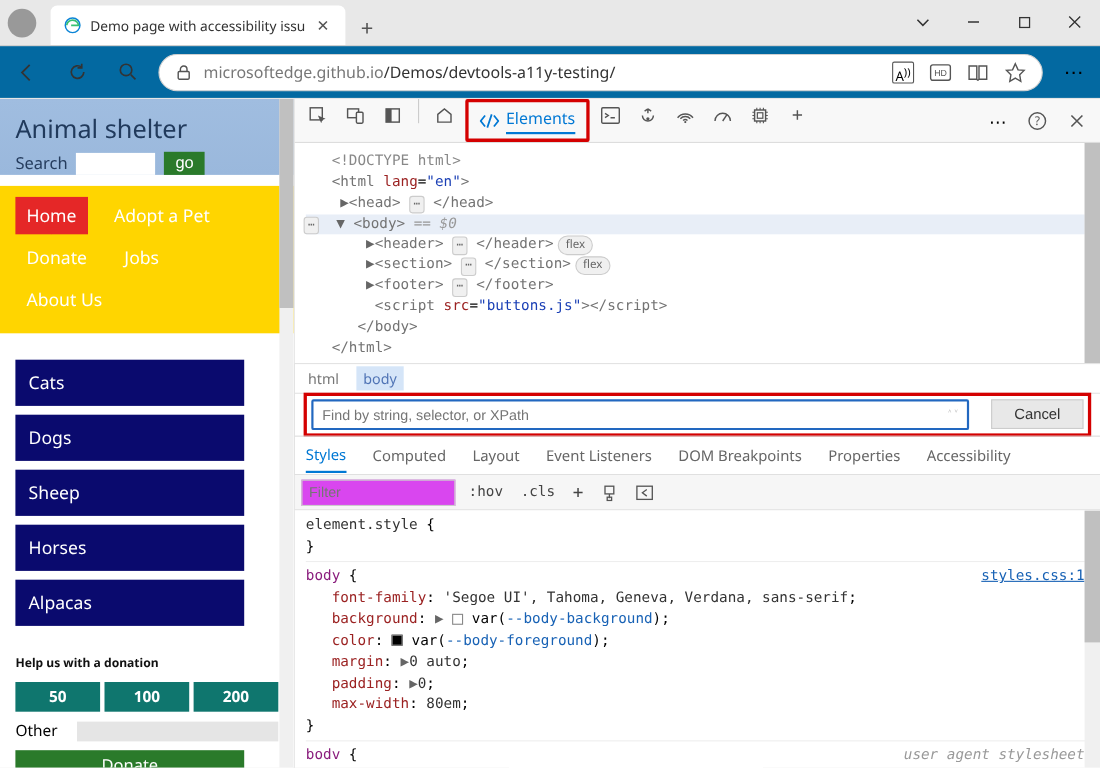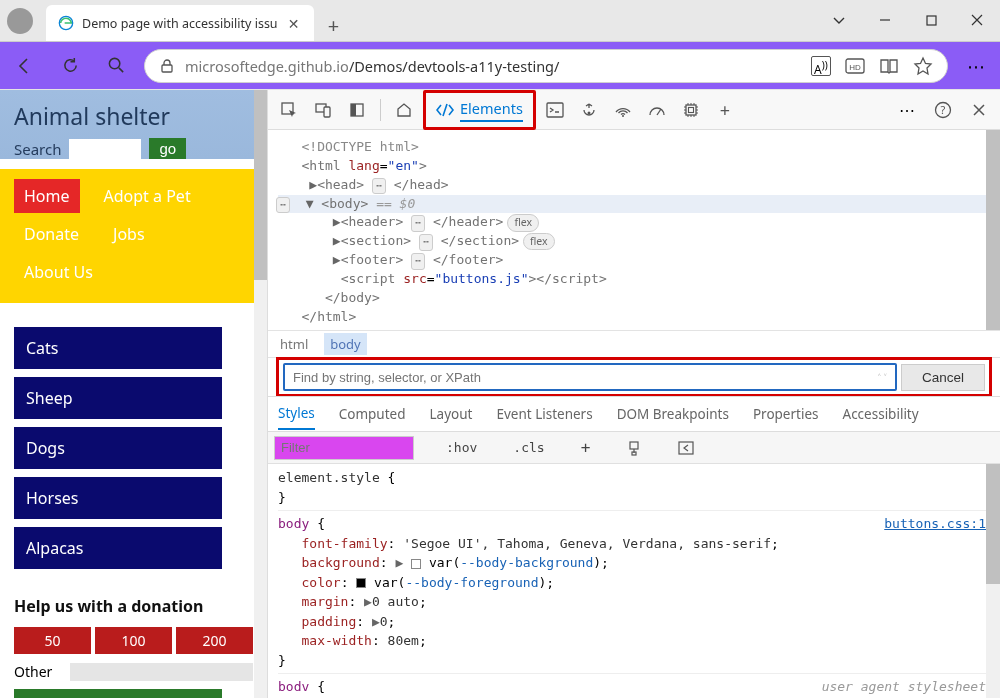--- a/index.html
+++ b/index.html
@@ -11,21 +11,21 @@
   .avatar-circle { width: 26px; height: 26px; background: #999; border-radius: 50%; }
   .tab { background: #fff; height: 36px; display: flex; align-items: center; padding: 0 12px; border-radius: 6px 6px 0 0; min-width: 260px; gap: 8px; margin-left: 6px; }
   .tab-icon { width: 16px; height: 16px; }
   .tab-title { font-size: 12.5px; color: #333; flex: 1; white-space: nowrap; overflow: hidden; }
   .tab-close { width: 16px; height: 16px; display: flex; align-items: center; justify-content: center; font-size: 14px; color: #555; }
   .newtab { width: 32px; height: 32px; display: flex; align-items: center; justify-content: center; font-size: 20px; color: #555; margin-left: 4px; }
   .win-controls { margin-left: auto; display: flex; }
   .win-btn { width: 46px; height: 42px; display: flex; align-items: center; justify-content: center; }
   
   
-  .toolbar { height: 48px; background: #8b5cf6; display: flex; align-items: center; padding: 0 6px; gap: 10px; border-bottom: 1px solid #e5e5e5; }
+  .toolbar { height: 48px; background: #0369a1; display: flex; align-items: center; padding: 0 6px; gap: 10px; border-bottom: 1px solid #e5e5e5; }
   .tb-btn { width: 36px; height: 36px; display: flex; align-items: center; justify-content: center; border-radius: 4px; }
   .addrbar { flex: 1; height: 34px; background: #fff; border: 1px solid #d0d0d0; border-radius: 17px; display: flex; align-items: center; padding: 0 14px; gap: 10px; }
   .urltext { font-size: 14.5px; color: #777; }
   .urltext .path { color: #333; }
   .addr-icons { margin-left: auto; display: flex; gap: 14px; align-items: center; }
   .addr-icons svg, .addr-icons .ai { width:20px; height:20px; }
   .menu-dots { width: 36px; height:36px; display:flex; align-items:center; justify-content:center; font-size:18px; }
   
   
   .main { display: flex; height: 608px; background: #fff; }
@@ -42,31 +42,31 @@
   
   .nav { background:#ffd500; padding:10px 14px 14px; display:flex; flex-wrap:wrap; gap:4px 14px; }
   .nav-item { color:#fff; font-size:16px; padding:6px 10px; white-space:nowrap; }
   .nav-item.active { background:#e52727; position:relative; }
   .nav-item.active::after { content:''; position:absolute; left:50%; bottom:-6px; margin-left:-6px; border:6px solid transparent; border-top-color:#e52727; }
   
   .sidebar-links { padding:24px 14px 0; }
   .link-btn { display:block; background:#0a0a6e; color:#fff; font-size:16px; padding:10px 12px; margin-bottom:8px; text-align:left; width:208px; }
   
   .donation { padding:18px 14px 0; }
-  .donation h3 { font-size:16px; font-weight:700; color:#111; margin-bottom:10px; }
+  .donation h3 { font-size:11px; font-weight:700; color:#111; margin-bottom:10px; }
   .amounts { display:flex; gap:4px; margin-bottom:8px; }
-  .amt { flex:1; background:#b91c1c; color:#fff; font-size:14px; text-align:center; padding:4px 0; }
+  .amt { flex:1; background:#0f766e; color:#fff; font-size:14px; text-align:center; padding:4px 0;font-weight:bold; }
   .other-row { display:flex; align-items:center; gap:18px; }
   .other-lbl { font-size:14px; }
   .other-inp { flex:1; height:18px; background:#e5e5e5; border:none; }
   .donate-btn { background:#2a7a2a; color:#fff; font-size:15px; padding:4px 0; width:208px; margin-top:8px; text-align:center; }
   
   
   .devtools { flex:1; display:flex; flex-direction:column; border-left:1px solid #ddd; }
-  .dt-toolbar { height:40px; background:#f8f8f8; border-bottom:1px solid #ddd; display:flex; align-items:center; padding:0 6px; gap:4px; }
+  .dt-toolbar { height:40px; background:#f8f8f8; border-bottom:1px solid #ddd; display:flex; padding:0 6px; gap:4px; }
   .dt-icon { width:30px; height:30px; display:flex; align-items:center; justify-content:center; }
   .dt-sep { width:1px; height:22px; background:#ccc; margin:0 4px; }
   .dt-tab { padding:4px 8px; display:flex; align-items:center; gap:6px; border-radius:2px; }
   .dt-tab.active { color:#0078d4; font-size:14.5px; }
   .dt-tab.active .tabname { border-bottom:2px solid #0078d4; padding-bottom:2px; }
   .dt-hl { border:3px solid #d40000; border-radius:2px; padding:1px 2px; }
   .dt-right { margin-left:auto; display:flex; align-items:center; gap:6px; }
   
   .dom-panel { flex:0 0 auto; background:#fff; font-family:Consolas,monospace; font-size:13px; padding:8px 10px 4px; position:relative; }
   .dom-line { white-space:pre; line-height:1.45; }
@@ -80,28 +80,28 @@
   .pill { display:inline-block; background:#f0f0f0; border:1px solid #ccc; border-radius:9px; font-size:10.5px; padding:0 6px; color:#666; font-family:system-ui; margin-left:4px;text-align:center; }
   .dots-badge { display:inline-block; background:#f0f0f0; border:1px solid #ccc; border-radius:3px; font-size:10px; padding:0 3px; color:#666; }
   .breadcrumb { height:28px; border-top:1px solid #e3e3e3; border-bottom:1px solid #e3e3e3; display:flex; align-items:center; padding:0 12px; font-size:13px; gap:16px; color:#777; }
   .breadcrumb .bc.active { background:#d5e5f8; padding:2px 6px; color:#5074b5; }
   
   .search-bar { height:38px; display:flex; align-items:center; padding:4px 8px; gap:10px; }
   .search-box { flex:1; height:28px; border:2px solid #2268c0; border-radius:2px; display:flex; align-items:center; padding:0 8px; }
   .search-box input { flex:1; border:none; outline:none; font-size:13px; color:#666; }
   .search-nav { display:flex; gap:2px; color:#bbb; font-size:11px; }
   .cancel-btn { background:#e8e8e8; border:1px solid #ccc; padding:5px 20px; font-size:13.5px; color:#333; }
-  .search-hl { border:3px solid #d40000; padding:3px 4px; display:flex; align-items:flex-end; gap:4px; flex:1; }
+  .search-hl { border:3px solid #d40000; padding:3px 4px; display:flex; align-items:flex-start; gap:20px; flex:1; }
   
   .styles-tabs { height:36px; border-bottom:1px solid #ddd; border-top:1px solid #ddd; display:flex; align-items:center; padding:0 10px; gap:24px; font-size:13.5px; color:#666; }
   .styles-tabs .st.active { color:#0078d4; border-bottom:2px solid #0078d4; padding-bottom:6px; margin-bottom:-6px; }
   
   .styles-toolbar { height:32px; background:#f6f6f6; border-bottom:1px solid #e0e0e0; display:flex; align-items:center; padding:0 6px; gap:8px; }
   .filter-inp { width:140px; height:24px; border:1px solid #ccc; padding:0 6px; font-size:13px; background:#d946ef; }
-  .st-btn { font-family:Consolas,monospace; font-size:13px; color:#444; padding:2px 4px;margin-left:20px; }
+  .st-btn { font-family:Consolas,monospace; font-size:13px; color:#444; padding:2px 4px; }
   
   .css-panel { flex:1; background:#fff; font-family:Consolas,monospace; font-size:13px; padding:4px 10px; overflow:hidden; position:relative; }
   .css-line { line-height:1.5; white-space:pre; }
   .sel { color:#8a1d7d; }
   .prop { color:#9b2222; }
   .cval { color:#333; }
   .varc { color:#1862b5; }
   .link { color:#1862b5; text-decoration:underline; position:absolute; right:14px; }
   .swatch { display:inline-block; width:10px; height:10px; border:1px solid #888; vertical-align:middle; }
   .ua { color:#999; font-style:italic; position:absolute; right:14px; bottom:2px; }
@@ -216,22 +216,22 @@
     </div>
     <div class="nav">
       <span class="nav-item active">Home</span>
       <span class="nav-item">Adopt a Pet</span>
       <span class="nav-item">Donate</span>
       <span class="nav-item">Jobs</span>
       <span class="nav-item">About Us</span>
     </div>
     <div class="sidebar-links">
       <div class="link-btn">Cats</div>
+      <div class="link-btn">Dogs</div>
       <div class="link-btn">Sheep</div>
-      <div class="link-btn">Dogs</div>
       <div class="link-btn">Horses</div>
       <div class="link-btn">Alpacas</div>
     </div>
     <div class="donation">
       <h3>Help us with a donation</h3>
       <div class="amounts">
         <div class="amt">50</div>
         <div class="amt">100</div>
         <div class="amt">200</div>
       </div>
@@ -386,21 +386,21 @@
             <rect x="1" y="1" width="14" height="12" fill="none" stroke="#555" stroke-width="1.2"></rect>
             <path d="M10 4 L6 7 L10 10" fill="none" stroke="#555" stroke-width="1.2"></path>
           </svg>
         </span>
     </div>
 
     <div class="css-panel">
       <div class="css-line"><span class="cval">element.style</span> {</div>
       <div class="css-line">}</div>
       <div style="border-top:1px solid #eee;margin:3px 0;"></div>
-      <div class="css-line"><span class="sel">body</span> {<a class="link">buttons.css:1</a></div>
+      <div class="css-line"><span class="sel">body</span> {<a class="link">styles.css:1</a></div>
       <div class="css-line">   <span class="prop">font-family</span>: <span class="cval">'Segoe UI', Tahoma, Geneva, Verdana, sans-serif</span>;</div>
       <div class="css-line">   <span class="prop">background</span>: <span class="expander">▶</span> <span class="swatch" style="background:#fff;"></span> var(<span class="varc">--body-background</span>);</div>
       <div class="css-line">   <span class="prop">color</span>: <span class="swatch" style="background:#000;"></span> var(<span class="varc">--body-foreground</span>);</div>
       <div class="css-line">   <span class="prop">margin</span>: <span class="expander">▶</span><span class="cval">0 auto</span>;</div>
       <div class="css-line">   <span class="prop">padding</span>: <span class="expander">▶</span><span class="cval">0</span>;</div>
       <div class="css-line">   <span class="prop">max-width</span>: <span class="cval">80em</span>;</div>
       <div class="css-line">}</div>
       <div style="border-top:1px solid #eee;margin:3px 0;"></div>
       <div class="css-line"><span class="sel">bodv</span> {<span class="ua">user agent stylesheet</span></div>
       <div class="dt-scroll">

